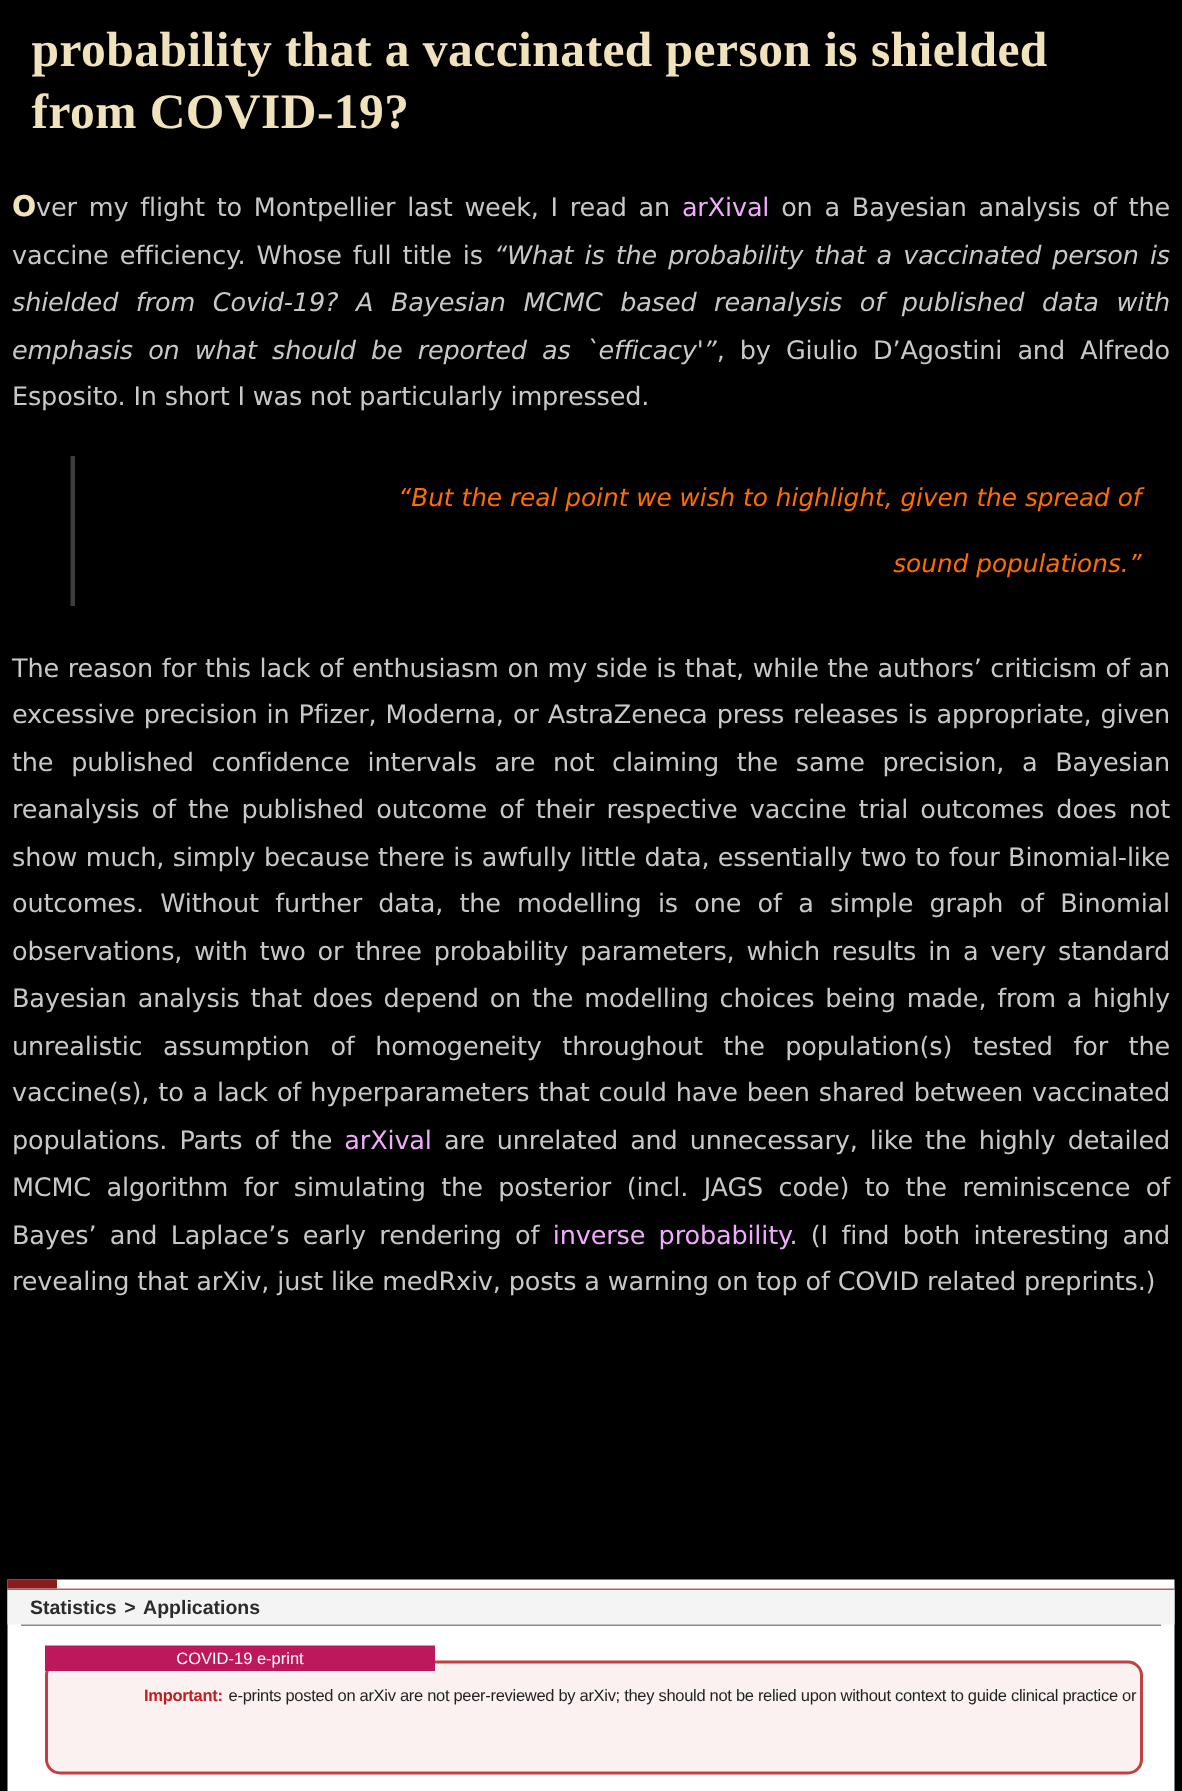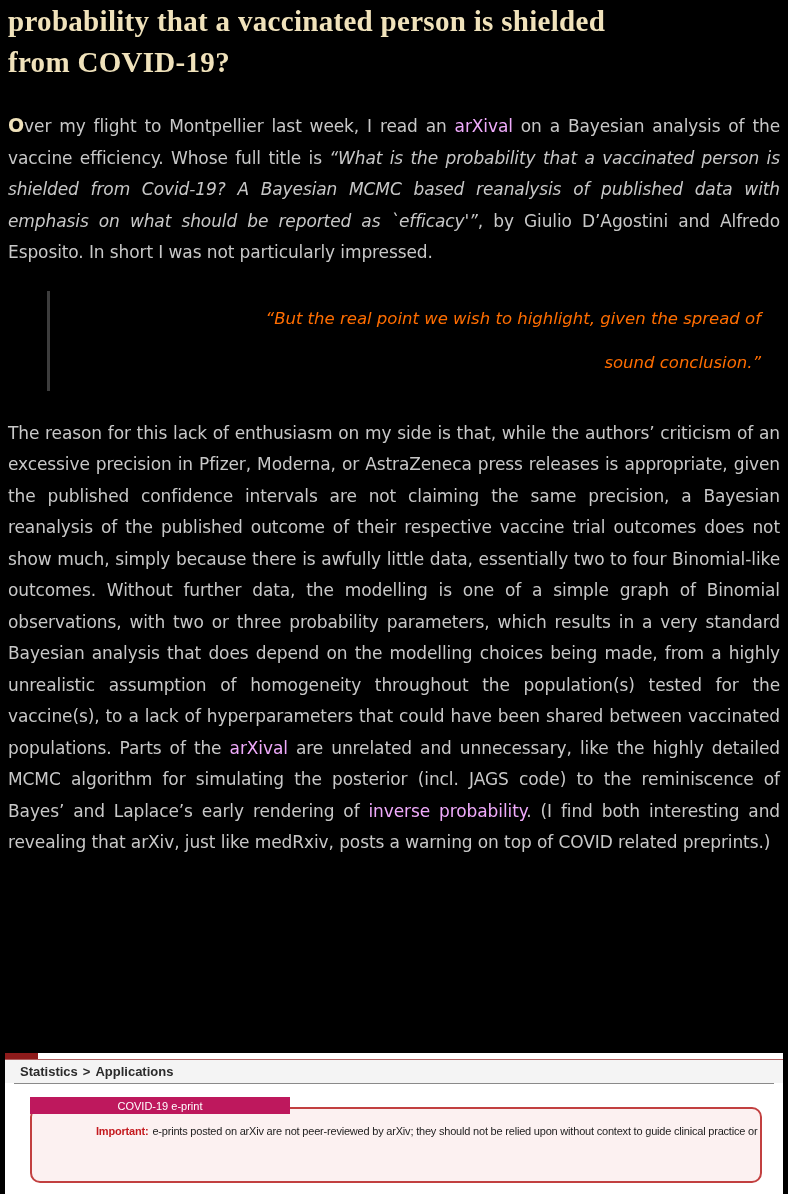--- a/index.html
+++ b/index.html
@@ -7,24 +7,24 @@
     width: 788px; height: 1194px;
     background: #000;
     overflow: hidden;
     position: relative;
     font-family: "DejaVu Sans", sans-serif;
   }
   .page { position: absolute; inset: 0; overflow: hidden; }
 
   
   .title {
-    margin: 0; padding: 1px 4px 0 8px;
+    margin: 13px; padding: 1px 4px 0 8px;
     font-family: "Liberation Serif", serif;
     font-weight: 700;
-    font-size: 29px;
+    font-size: 33px;
     line-height: 41px;
     color: #f0e2bb;
     letter-spacing: 0.3px;
   }
 
   
   .body {
     margin: 27px 8px 0 8px;
     color: #c8c8c8;
     font-size: 17px;
@@ -100,21 +100,21 @@
 
   <h1 class="title">
     <div>probability that a vaccinated person is shielded</div>
     <div>from COVID-19?</div>
   </h1>
 
   <p class="body"><span class="lead-cap">O</span><span>ver my flight to Montpellier last week, I read an </span><span class="inline-link">arXival</span><span> on a Bayesian analysis of the vaccine efficiency. Whose full title is </span><span class="em-text">“What is the probability that a vaccinated person is shielded from Covid-19? A Bayesian MCMC based reanalysis of published data with emphasis on what should be reported as `efficacy'”</span><span>, by Giulio D’Agostini and Alfredo Esposito. In short I was not particularly impressed.</span></p>
 
   <blockquote class="pull-quote">
     <div class="qline">“But the real point we wish to highlight, given the spread of</div>
-    <div class="qline">sound conclusion.”</div>
+    <div class="qline">sound populations.”</div>
   </blockquote>
 
   <p class="body"><span>The reason for this lack of enthusiasm on my side is that, while the authors’ criticism of an excessive precision in Pfizer, Moderna, or AstraZeneca press releases is appropriate, given the published confidence intervals are not claiming the same precision, a Bayesian reanalysis of the published outcome of their respective vaccine trial outcomes does not show much, simply because there is awfully little data, essentially two to four Binomial-like outcomes. Without further data, the modelling is one of a simple graph of Binomial observations, with two or three probability parameters, which results in a very standard Bayesian analysis that does depend on the modelling choices being made, from a highly unrealistic assumption of homogeneity throughout the population(s) tested for the vaccine(s), to a lack of hyperparameters that could have been shared between vaccinated populations. Parts of the </span><span class="inline-link">arXival</span><span> are unrelated and unnecessary, like the highly detailed MCMC algorithm for simulating the posterior (incl. JAGS code) to the reminiscence of Bayes’ and Laplace’s early rendering of </span><span class="inline-link">inverse probability</span><span>. (I find both interesting and revealing that arXiv, just like medRxiv, posts a warning on top of COVID related preprints.)</span></p>
 
   <div class="embed">
     <div class="embed-sliver"></div>
     <div class="embed-topline"></div>
 
     <div class="embed-band">
       <span class="bc">Statistics</span>

